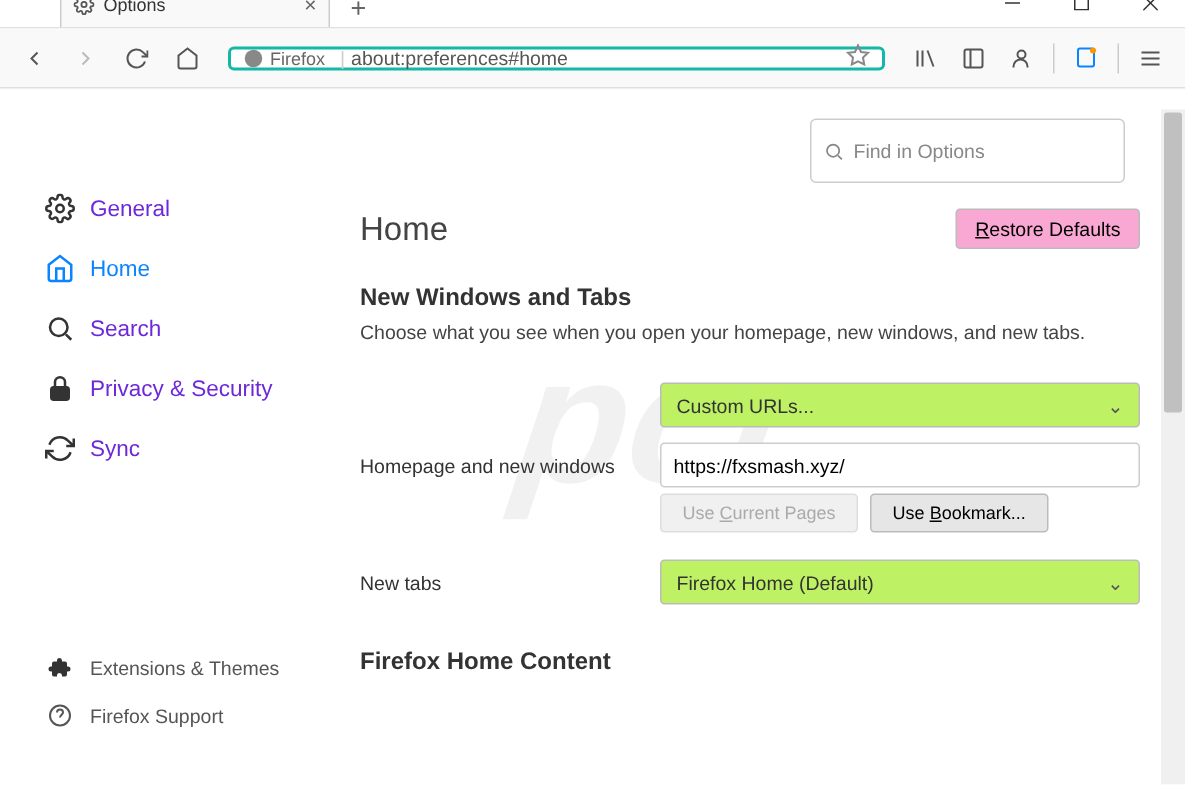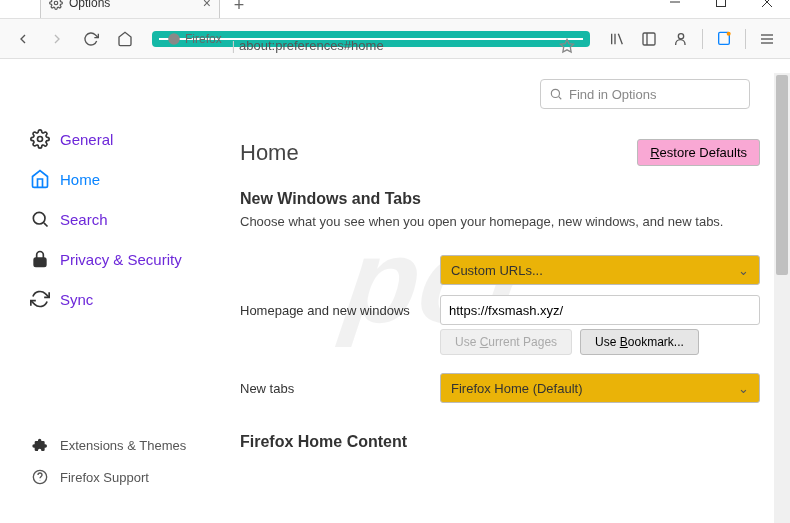--- a/index.html
+++ b/index.html
@@ -11,51 +11,51 @@
 .tab { height: 32px; min-width: 180px; background: #f9f9f9; border: 1px solid #ccc; border-bottom: none; border-radius: 4px 4px 0 0; display: flex; align-items: center; padding: 0 8px; font-size: 12px; color: #333; }
 .tab .tab-icon { width: 14px; height: 14px; margin-right: 6px; }
 .tab .tab-close { margin-left: auto; color: #666; cursor: pointer; font-size: 14px; }
 .newtab-btn { width: 26px; height: 26px; display: flex; align-items: center; justify-content: center; color: #666; font-size: 18px; margin-left: 6px; cursor: pointer; }
 .window-controls { margin-left: auto; display: flex; }
 .win-btn { width: 46px; height: 32px; display: flex; align-items: center; justify-content: center; color: #333; }
 
 
 .navbar { height: 40px; background: #f9f9f9; display: flex; align-items: center; padding: 0 8px; gap: 4px; border-bottom: 1px solid #e0e0e0; }
 .nav-btn { width: 30px; height: 30px; display: flex; align-items: center; justify-content: center; color: #666; border-radius: 4px; }
-.urlbar { flex: 1; height: 16px; background: #fff; border: 7px solid #14b8a6; border-radius: 4px; display: flex; padding: 0 8px; font-size: 13px; color: #555; margin: 0 8px; }
+.urlbar { flex: 1; height: 16px; background: #fff; border: 2px solid #14b8a6; border-radius: 4px; display: flex; align-items: center; padding: 0 8px; font-size: 13px; color: #555; margin: 0 8px; }
 .urlbar .identity { display: flex; align-items: center; gap: 4px; color: #666; margin-right: 6px; font-size: 12px; }
 .urlbar .identity-sep { color: #ccc; margin: 0 4px; }
 .urlbar .star { margin-left: auto; color: #888; }
 .toolbar-right { display: flex; gap: 2px; align-items: center; }
 .toolbar-sep { width: 1px; height: 20px; background: #ccc; margin: 0 4px; }
 
 
 .content { display: flex; height: calc(523px - 73px); position: relative; }
 .sidebar { width: 220px; padding: 60px 0 0 30px; }
 .side-item { display: flex; align-items: center; gap: 10px; padding: 10px 0; font-size: 15px; color: #6d28d9; cursor: pointer; }
 .side-item.active { color: #0a84ff; font-weight: 500; }
 .side-item .side-icon { width: 20px; height: 20px; display: flex; align-items: center; justify-content: center; }
 .side-footer { position: absolute; bottom: 16px; left: 30px; }
 .side-footer .side-item { font-size: 13px; color: #555; padding: 6px 0; }
 
 .main { flex: 1; padding: 30px 30px 0 20px; color: #333; position: relative; }
-.search-options { position: absolute; top: 20px; right: 40px; width: 210px; height: 30px; border: 1px solid #ccc; border-radius: 4px; display: flex; align-items: center; padding: 0 8px; font-size: 13px; color: #888; }
+.search-options { position: absolute; top: 20px; right: 40px; width: 210px; height: 43px; border: 1px solid #ccc; border-radius: 4px; display: flex; align-items: center; padding: 0 8px; font-size: 13px; color: #888; }
 .search-options svg { margin-right: 6px; }
 
 .page-title-row { display: flex; align-items: center; margin-top: 50px; }
 .page-title { font-size: 22px; font-weight: 400; color: #444; }
 .restore-btn { margin-left: auto; background: #f9a8d4; border: 1px solid #bbb; border-radius: 3px; padding: 5px 12px; font-size: 13px; cursor: pointer; }
 
 .section-heading { font-size: 16px; font-weight: 600; margin-top: 24px; }
 .section-desc { font-size: 13px; color: #444; margin-top: 6px; }
 
 .form-row { display: flex; align-items: center; margin-top: 18px; }
 .form-label { width: 200px; font-size: 13px; color: #333; }
 .form-control { flex: 1; }
-.select-box { height: 30px; background: #eab308; border: 1px solid #bbb; border-radius: 3px; display: flex; align-items: center; padding: 0 10px; font-size: 13px; justify-content: space-between; cursor: pointer; }
+.select-box { height: 30px; background: #bef264; border: 1px solid #bbb; border-radius: 3px; display: flex; align-items: center; padding: 0 10px; font-size: 13px; justify-content: space-between; cursor: pointer; }
 .select-box .chev { color: #555; }
 .text-input { width: 100%; height: 30px; border: 1px solid #ccc; border-radius: 3px; padding: 0 8px; font-size: 13px; }
 .btn-row { display: flex; gap: 8px; margin-top: 4px; justify-content: flex-start; margin-left: 200px; align-items: flex-end; }
 .small-btn { background: #e6e6e6; border: 1px solid #bbb; border-radius: 3px; padding: 5px 14px; font-size: 12px; cursor: pointer; }
 .small-btn.disabled { color: #aaa; background: #f0f0f0; border-color: #ddd; }
 
 .scrollbar-track { position: absolute; right: 0; top: 73px; width: 16px; height: calc(523px - 73px); background: #f0f0f0; }
 .scrollbar-thumb { position: absolute; right: 2px; top: 2px; width: 12px; height: 200px; background: #c0c0c0; border-radius: 2px; }
 
 

